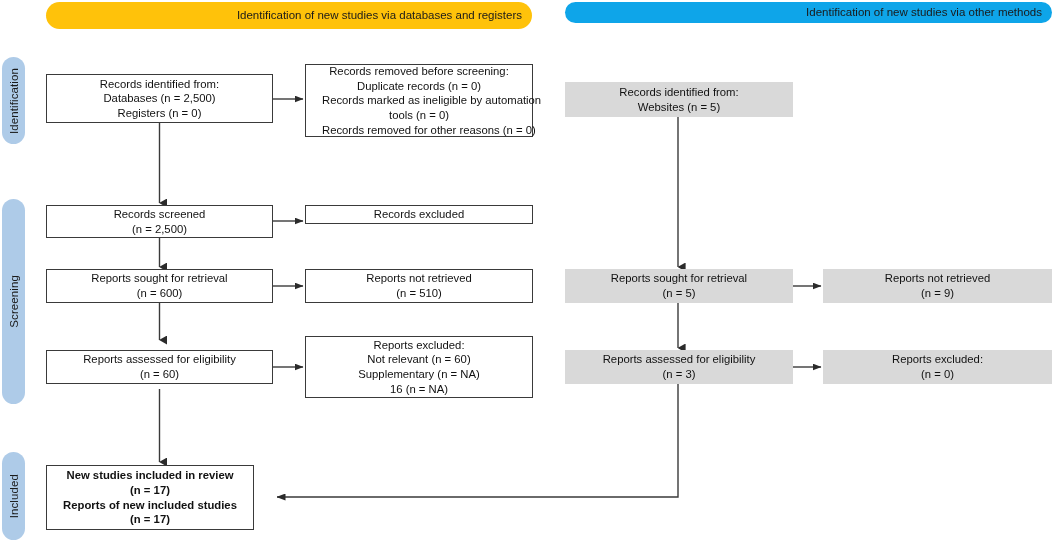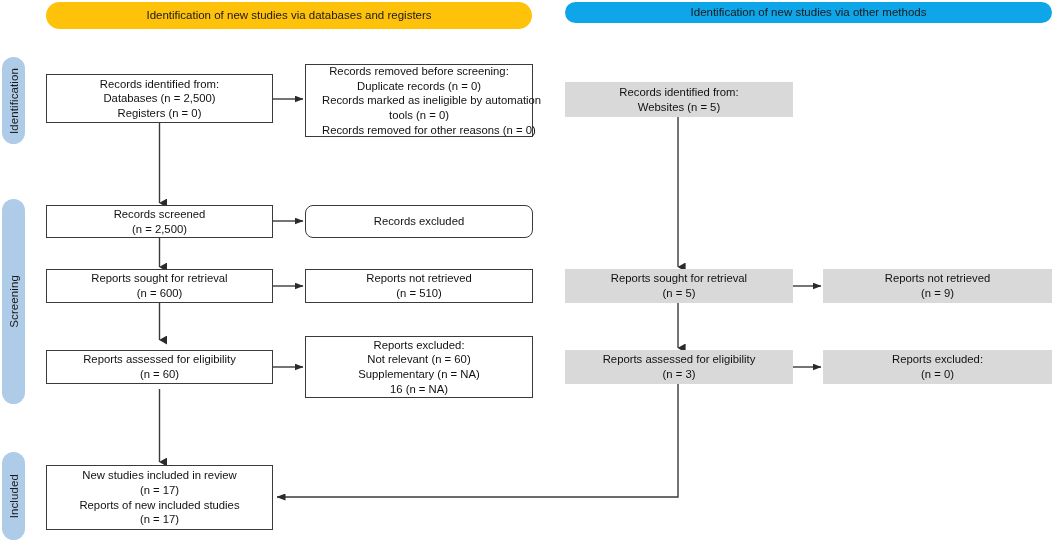--- a/index.html
+++ b/index.html
@@ -18,21 +18,21 @@
     background: #ffffff;
     overflow: hidden;
   }
 
   
   .header-pill {
     position: absolute;
     border-radius: 14px;
     display: flex;
     align-items: center;
-    justify-content: center;
+    justify-content: flex-end;
     font-size: 11.5px;
     color: #1a1a1a;
     line-height: 1.2;
     text-align: center;
     box-sizing: border-box;
     padding: 8px 10px;
   }
 
   
   .stage-pill {
@@ -176,21 +176,21 @@
     </div>
   </div>
 
   <div class="node outlined" style="left:46px; top:205px; width:227px; height:33px;">
     <div class="lines">
       <div>Records screened</div>
       <div>(n = 2,500)</div>
     </div>
   </div>
 
-  <div class="node outlined" style="left:305px; top:205px; width:228px; height:33px;border-radius:8px;">
+  <div class="node outlined" style="left:305px; top:205px; width:228px; height:19px;">
     <div class="lines">
       <div>Records excluded</div>
     </div>
   </div>
 
   <div class="node outlined" style="left:46px; top:269px; width:227px; height:34px;">
     <div class="lines">
       <div>Reports sought for retrieval</div>
       <div>(n = 600)</div>
     </div>
@@ -212,21 +212,21 @@
 
   <div class="node outlined" style="left:305px; top:336px; width:228px; height:62px;">
     <div class="lines">
       <div>Reports excluded:</div>
       <div>Not relevant (n = 60)</div>
       <div>Supplementary (n = NA)</div>
       <div>16 (n = NA)</div>
     </div>
   </div>
 
-  <div class="node outlined" style="left:46px; top:465px; width:227px; height:65px;">
+  <div class="node outlined" style="left:46px; top:465px; width:208px; height:65px;font-weight:bold;">
     <div class="lines">
       <div>New studies included in review</div>
       <div>(n = 17)</div>
       <div>Reports of new included studies</div>
       <div>(n = 17)</div>
     </div>
   </div>
 
   <div class="node filled" style="left:565px; top:82px; width:228px; height:35px;">
     <div class="lines">

